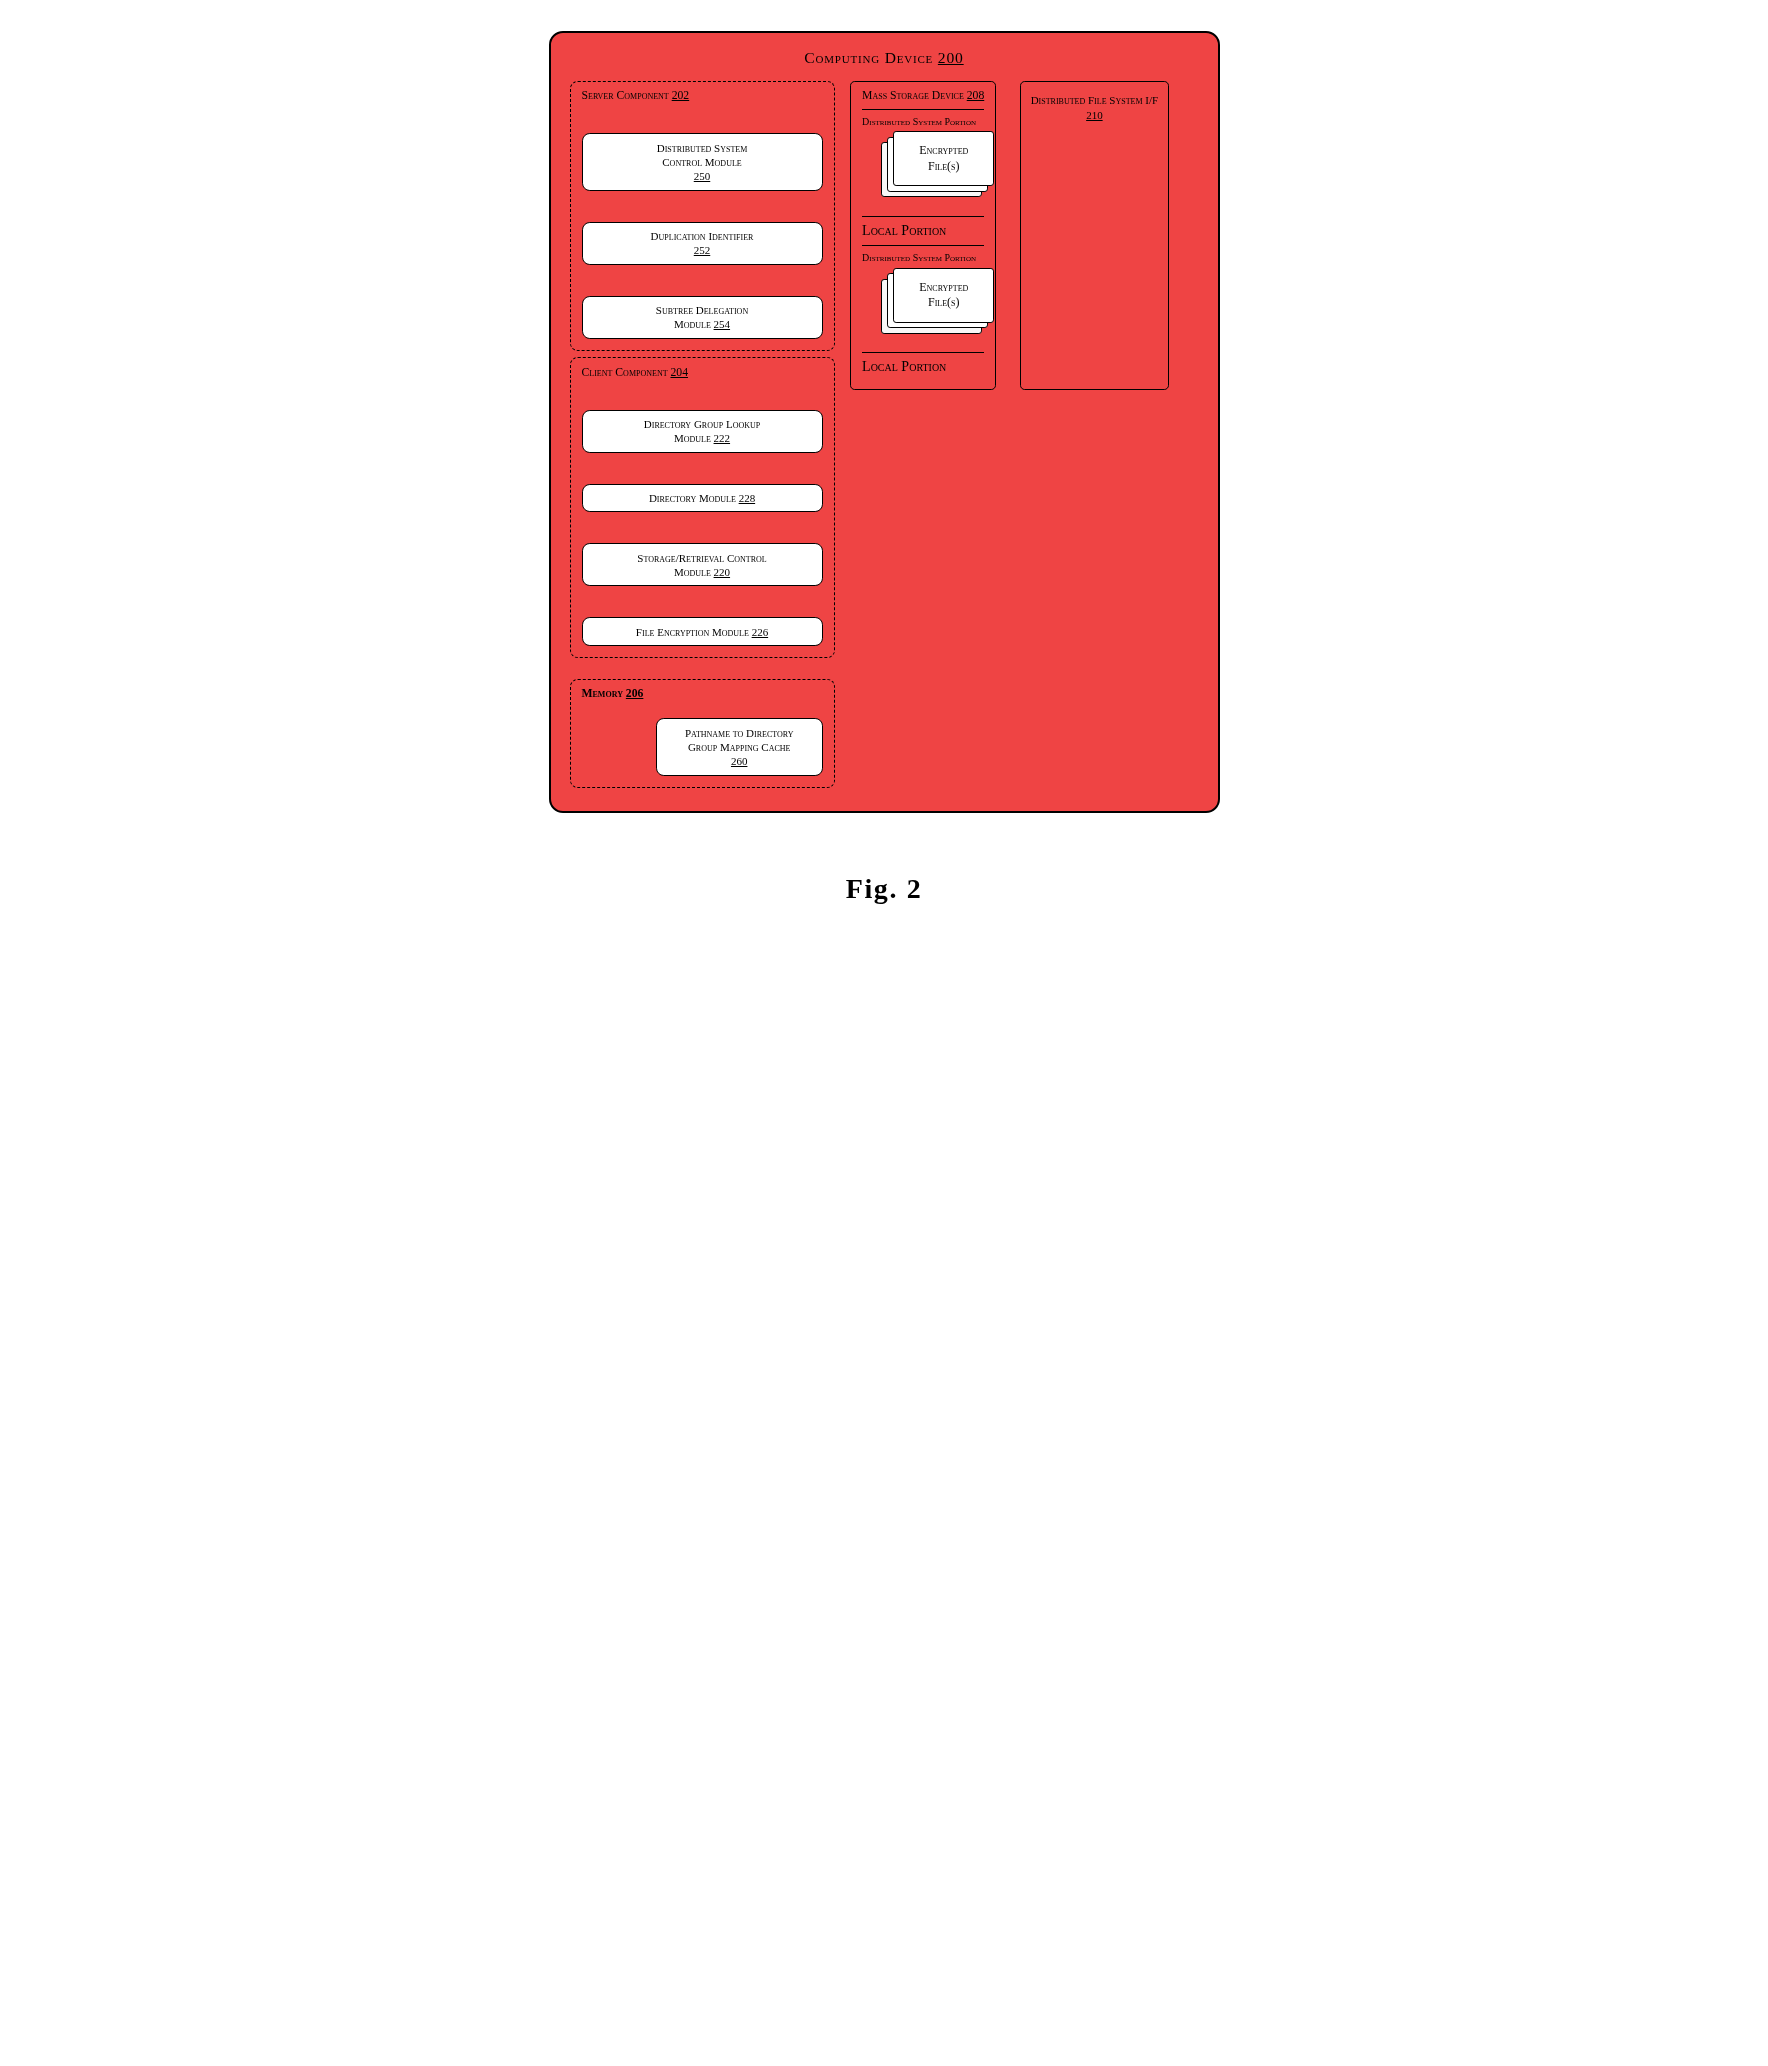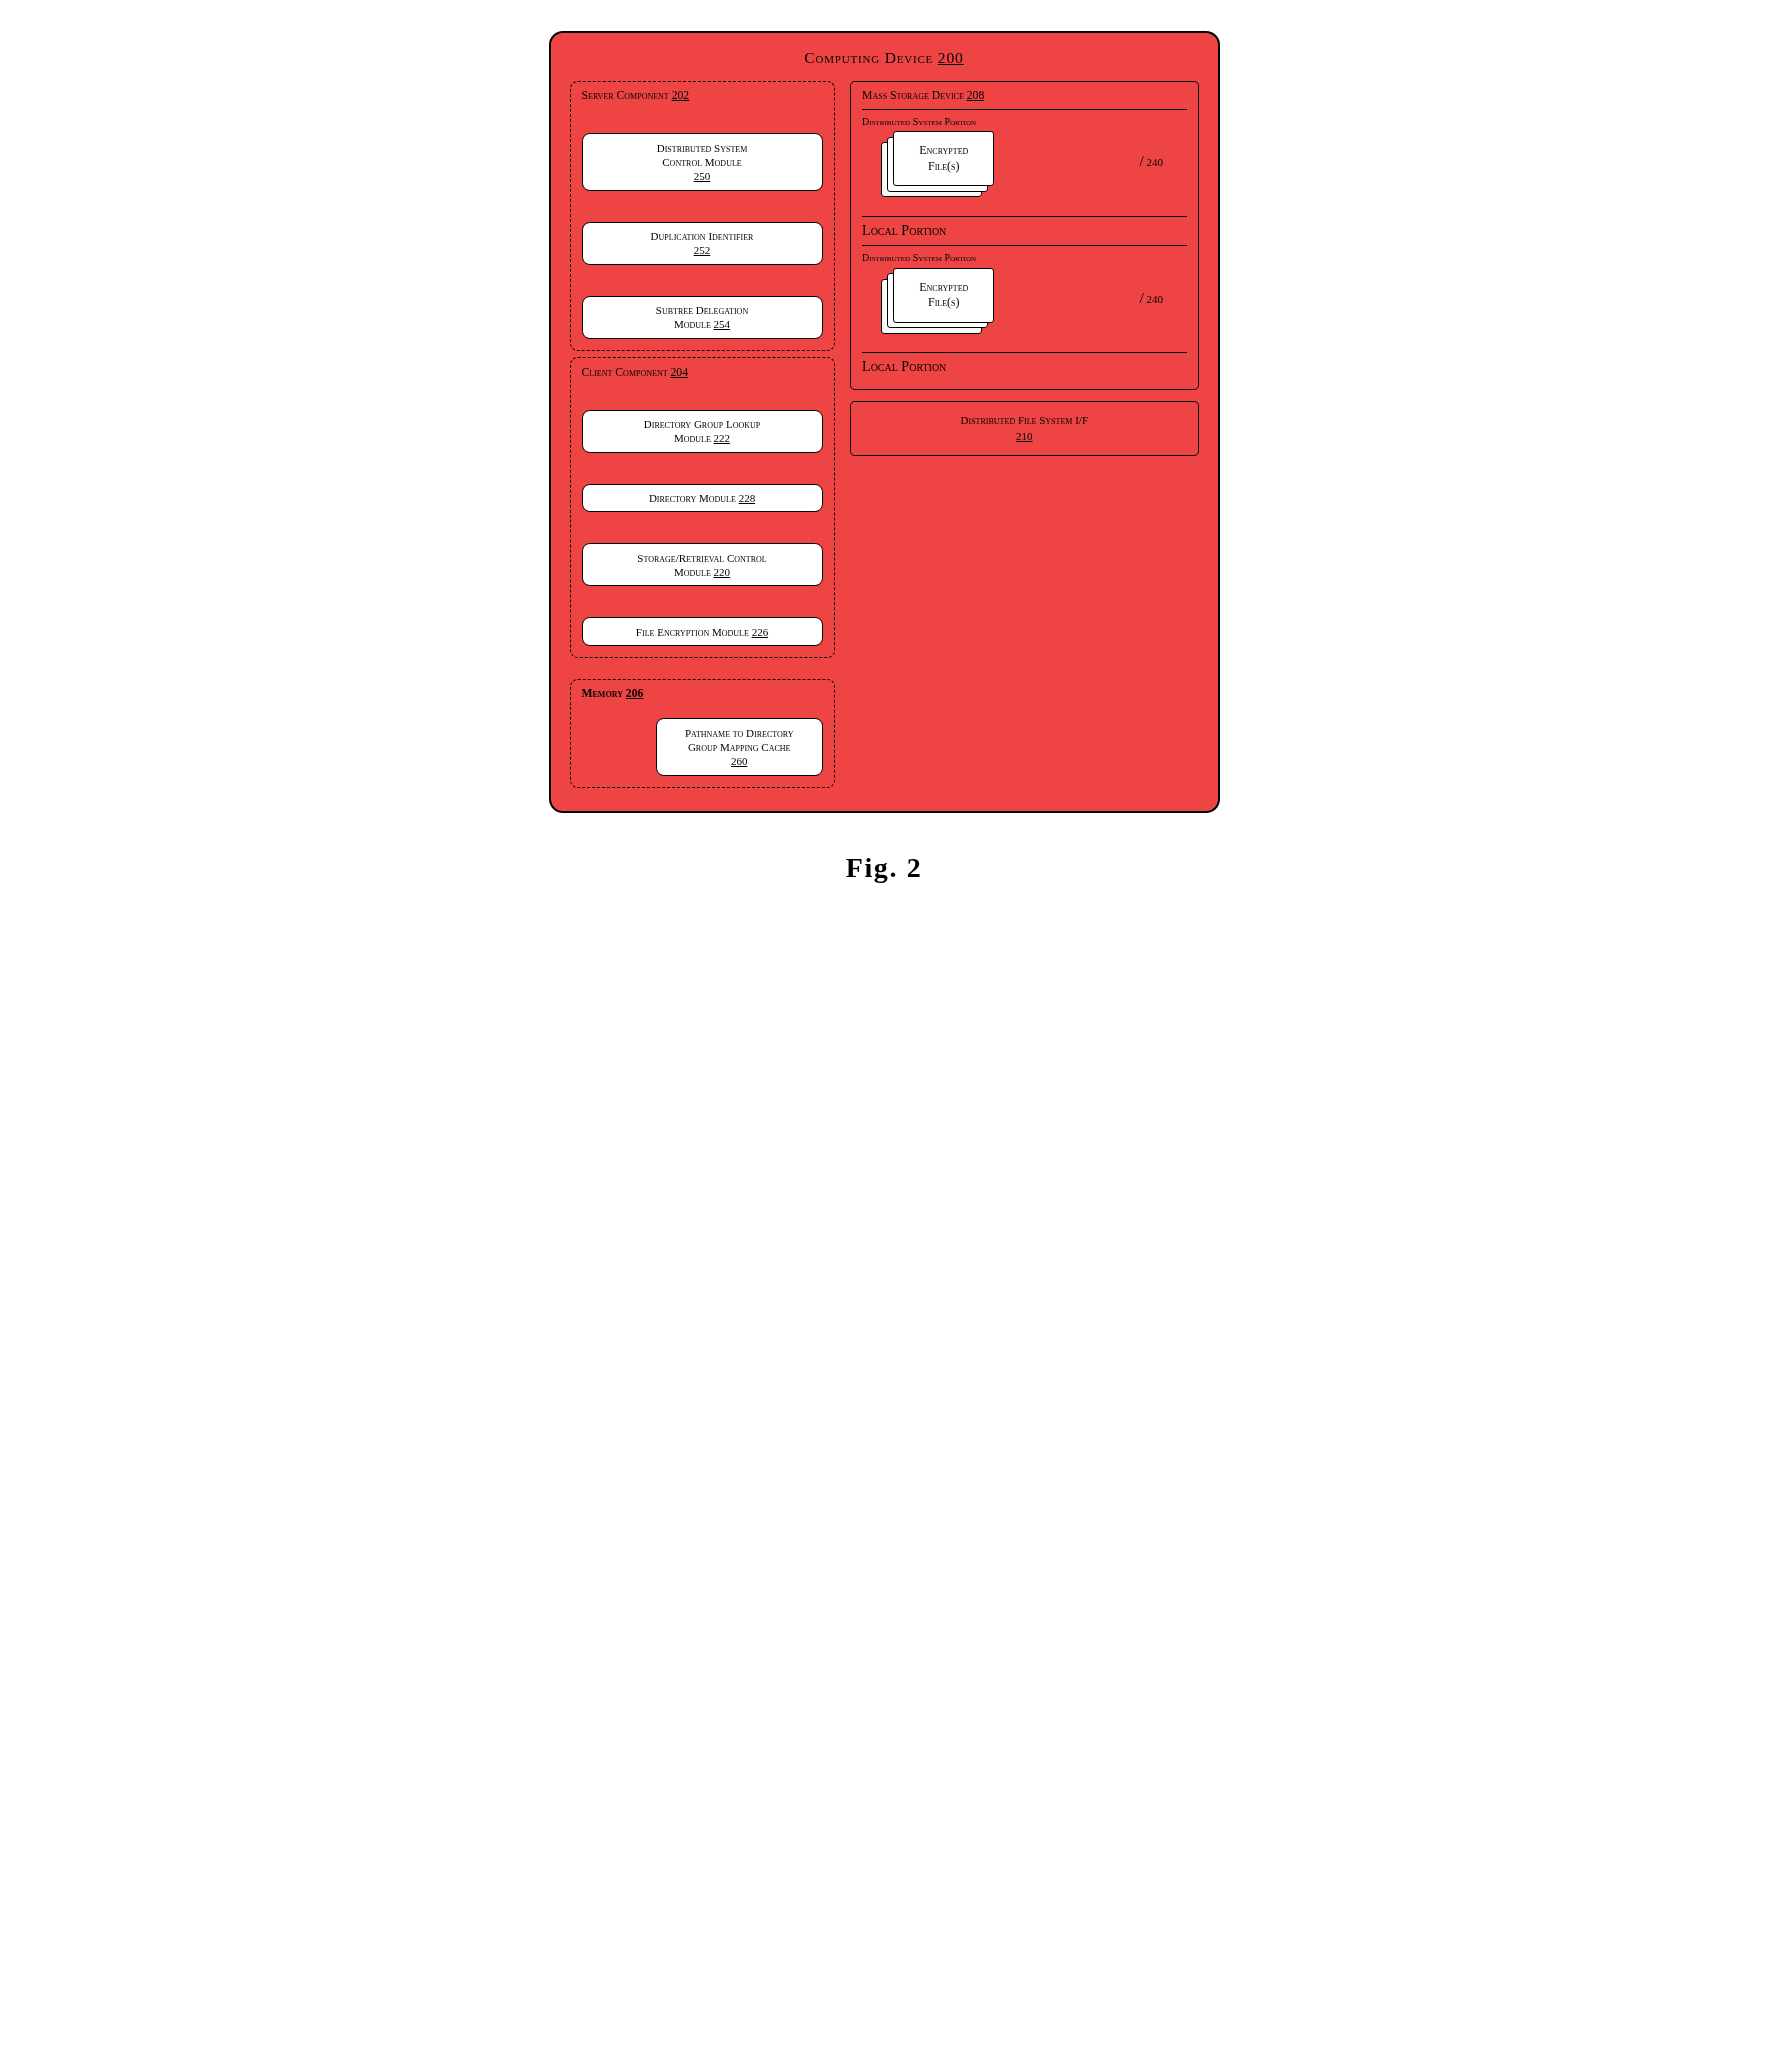--- a/index.html
+++ b/index.html
@@ -105,22 +105,22 @@
       font-variant: small-caps;
       white-space: nowrap;
       align-self: flex-start;
       font-weight: bold;
     }
 
     
     .right-col {
       flex: 1;
       display: flex;
-      flex-direction: column;
-      gap: 11px;
+      flex-direction: row;
+      gap: 24px;
     }
 
     
     .mass-storage-box {
       border: 1.6px solid #000;
       border-radius: 4.7px;
       padding: 7.8px 11px 11px;
     }
     .mass-storage-title {
       font-size: 11.7px;
@@ -170,21 +170,21 @@
       border-radius: 4.7px;
       padding: 11px 9.4px;
       text-align: center;
       font-size: 11px;
       font-variant: small-caps;
       line-height: 1.4;
     }
 
     
     .fig-label {
-      margin-top: 39px;
+      margin-top: 60px;
       font-size: 28px;
       font-weight: bold;
       letter-spacing: 1.6px;
       text-align: left;
     }
 
     .underline {
       text-decoration: underline;
     }
   </style>

